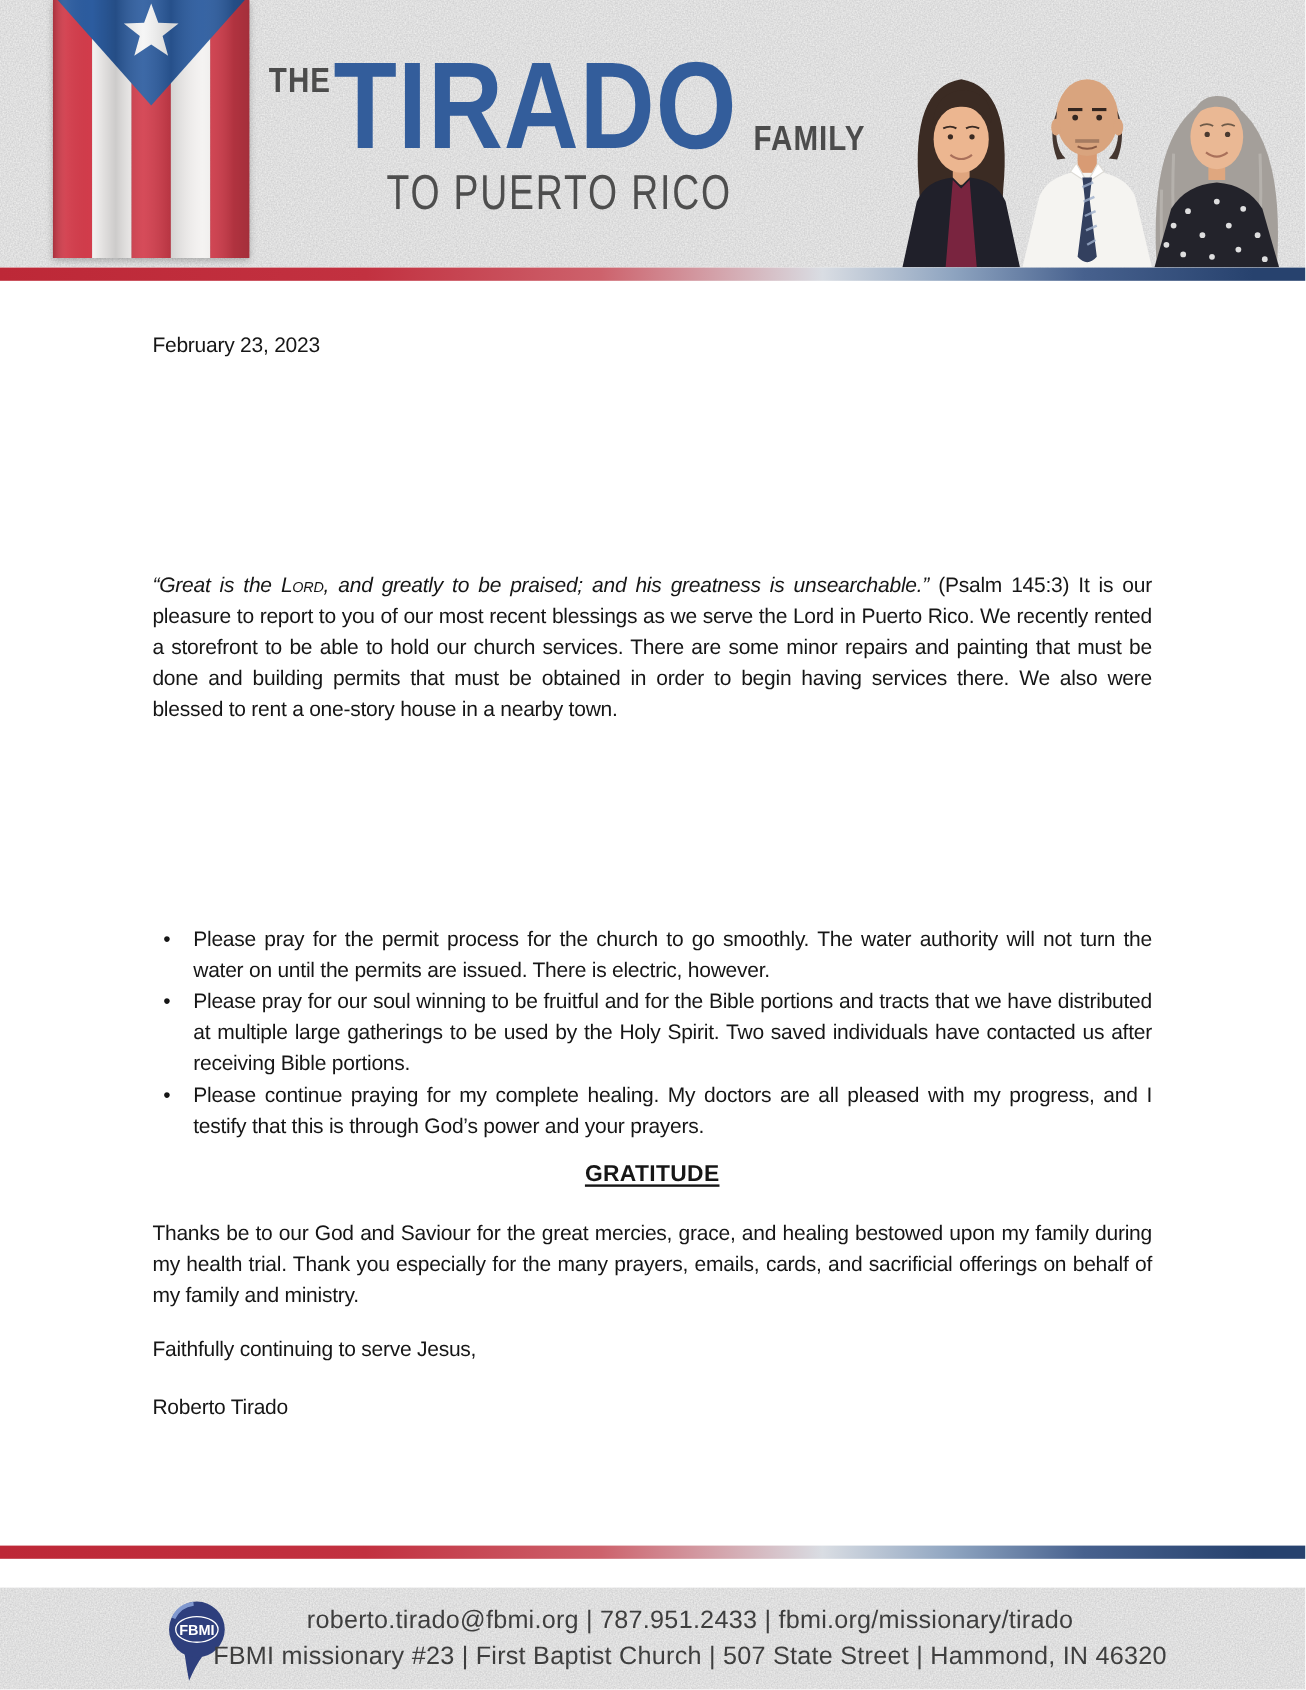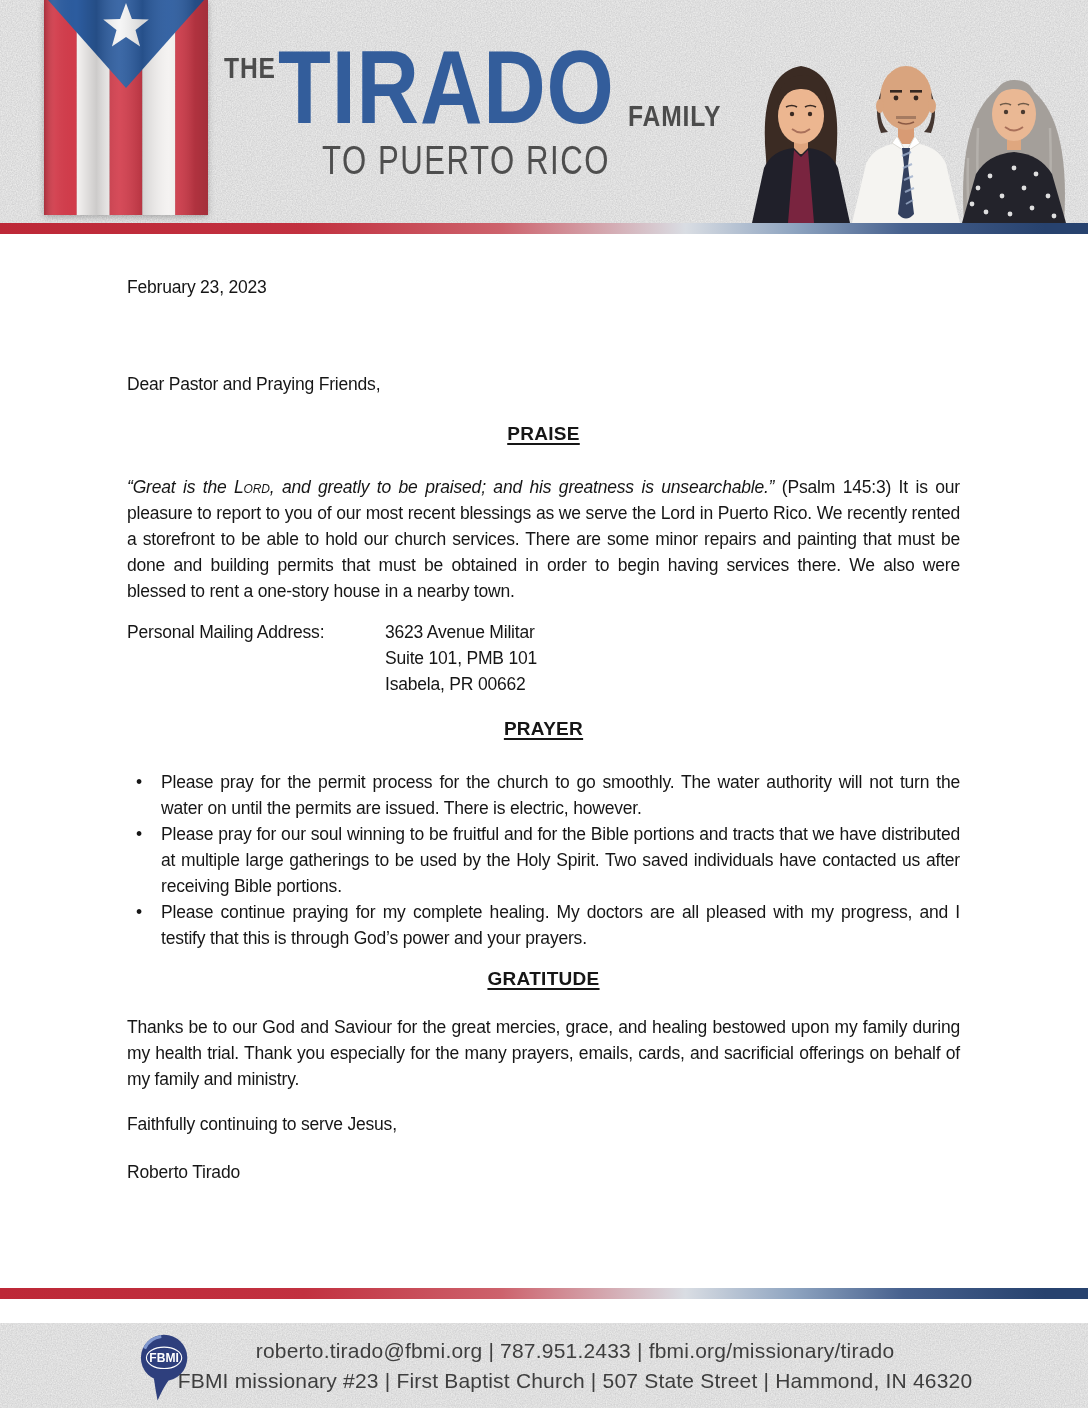--- a/index.html
+++ b/index.html
@@ -195,35 +195,24 @@
             <circle cx="266" cy="176" r="2.4"></circle>
         </g>
       </svg>
     </div>
   </header>
 
   <div class="divider divider-top"></div>
 
   <main class="letter">
     <p class="abs l-date">February 23, 2023</p>
-    <p class="abs l-salutation">Dear Pastor and Praying Friends,</p>
-
-    <h2 class="abs h-praise">PRAISE</h2>
+
     <p class="abs p-praise just"><span class="quote">“Great is the </span><span class="lord">Lord</span><span class="quote">, and greatly to be praised; and his greatness is unsearchable.”</span><span> (Psalm 145:3) It is our pleasure to report to you of our most recent blessings as we serve the Lord in Puerto Rico. We recently rented a storefront to be able to hold our church services. There are some minor repairs and painting that must be done and building permits that must be obtained in order to begin having services there. We also were blessed to rent a one-story house in a nearby town.</span></p>
 
-    <div class="abs l-mailing">
-      <span class="mail-label">Personal Mailing Address:</span>
-      <div class="mail-lines">
-        <div>3623 Avenue Militar</div>
-        <div>Suite 101, PMB 101</div>
-        <div>Isabela, PR 00662</div>
-      </div>
-    </div>
-
-    <h2 class="abs h-prayer">PRAYER</h2>
+
     <ul class="abs l-bullets">
       <li>Please pray for the permit process for the church to go smoothly. The water authority will not turn the water on until the permits are issued. There is electric, however.</li>
       <li>Please pray for our soul winning to be fruitful and for the Bible portions and tracts that we have distributed at multiple large gatherings to be used by the Holy Spirit. Two saved individuals have contacted us after receiving Bible portions.</li>
       <li>Please continue praying for my complete healing. My doctors are all pleased with my progress, and I testify that this is through God’s power and your prayers.</li>
     </ul>
 
     <h2 class="abs h-gratitude">GRATITUDE</h2>
     <p class="abs p-gratitude just">Thanks be to our God and Saviour for the great mercies, grace, and healing bestowed upon my family during my health trial. Thank you especially for the many prayers, emails, cards, and sacrificial offerings on behalf of my family and ministry.</p>
 
     <p class="abs l-closing">Faithfully continuing to serve Jesus,</p>

